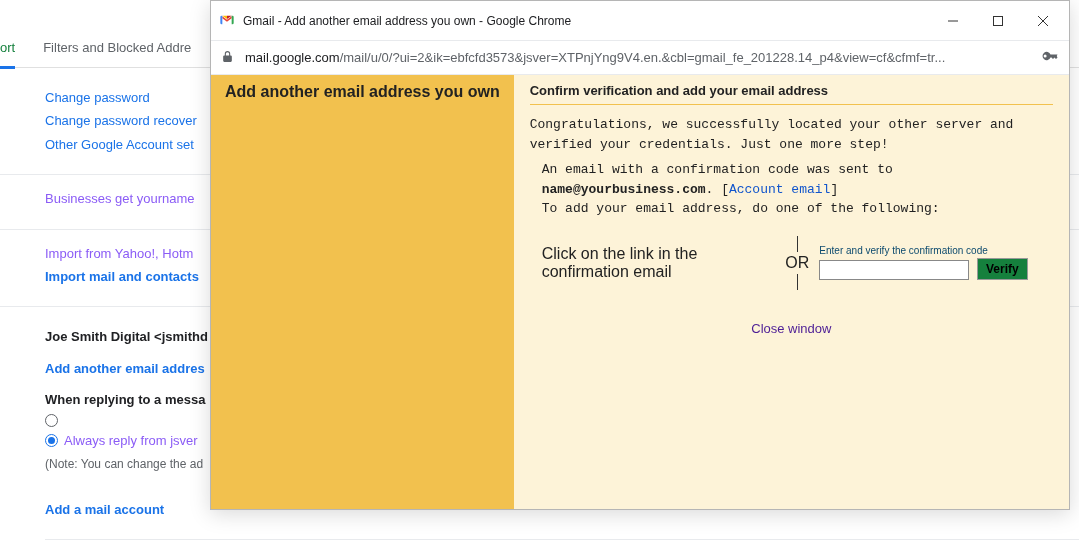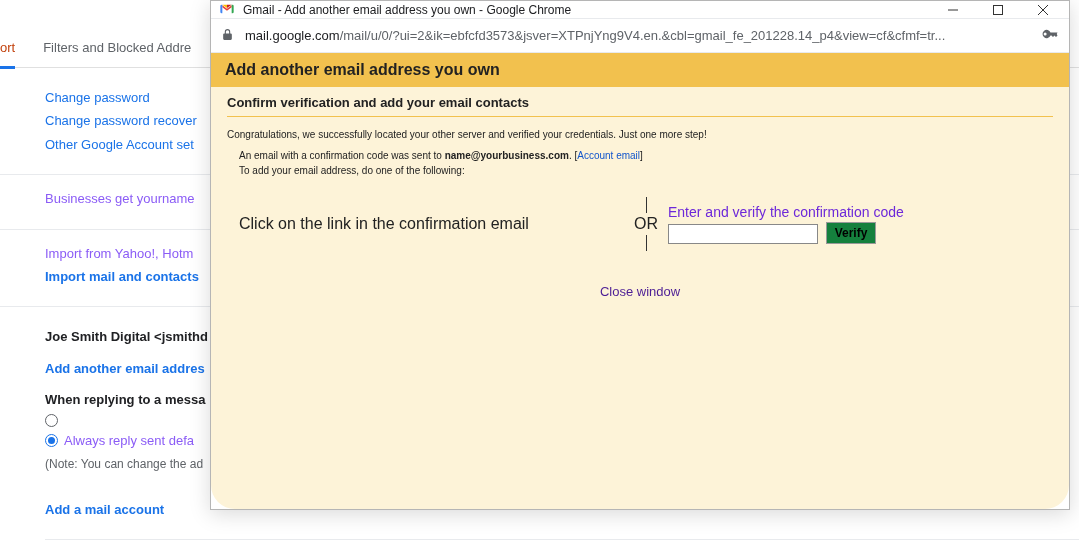--- a/index.html
+++ b/index.html
@@ -9,21 +9,21 @@
       font-size: 13px;
       background: #fff;
       width: 1079px;
       height: 555px;
       overflow: hidden;
       position: relative;
     }
     .bg-page { position: absolute; top: 0; left: 0; width: 1079px; height: 555px; padding-top: 40px; }
     .bg-tabs { display: flex; gap: 28px; padding-left: 0px; border-bottom: 1px solid #e0e0e0; padding-bottom: 12px; margin-bottom: 18px;}
     .bg-tab { color: #5f6368; font-size: 13px; }
-    .bg-tab.active { color: #c2410c; font-weight: 500; border-bottom: 3px solid #1a73e8; padding-bottom: 11px; margin-bottom: -14px;}
+    .bg-tab.active { color: #15803d; font-weight: 500; border-bottom: 3px solid #1a73e8; padding-bottom: 11px; margin-bottom: -14px;}
     .bg-section { padding-left: 45px; margin-bottom: 18px; line-height: 1.8; }
     .bg-link { color: #1a73e8; cursor: pointer; }
     .bg-link.bold { font-weight: 700; }
     .bg-text { color: #8b5cf6; }
     .bg-bold { font-weight: 700; color: #202124; }
     .bg-radio-row { display: flex; align-items: center; gap: 6px; margin: 2px 0; }
     .bg-radio { width: 13px; height: 13px; border-radius: 50%; border: 1px solid #5f6368; display:inline-block; position:relative; }
     .bg-radio.checked { border-color:#1a73e8; }
     .bg-radio.checked::after { content:''; position:absolute; top:2px; left:2px; width:7px; height:7px; background:#1a73e8; border-radius:50%; }
     .bg-note { color:#5f6368; font-size: 12px; }
@@ -33,47 +33,47 @@
       position: absolute;
       top: 0; left: 210px;
       width: 860px;
       height: 510px;
       background: #fff;
       border: 1px solid #b5b5b5;
       box-shadow: 0 4px 20px rgba(0,0,0,0.15);
       display: flex;
       flex-direction: column;
     }
-    .titlebar { height: 18px; background:#fff; display:flex; align-items:center; padding: 0 4px 0 8px; border-bottom: 1px solid #e8eaed; }
+    .titlebar { height: 40px; background:#fff; display:flex; align-items:center; padding: 0 4px 0 8px; border-bottom: 1px solid #e8eaed; }
     .title-icon { width:16px; height:16px; margin-right:8px; display:inline-flex; }
     .title-text { flex:1; font-size: 12px; color:#202124; }
     .win-controls { display:flex; }
     .win-btn { width:45px; height:28px; display:flex; align-items:center; justify-content:center; color:#5f6368; font-size:10px; }
     .addrbar { height: 34px; display:flex; align-items:center; padding: 0 10px; border-bottom:1px solid #e8eaed; gap: 10px; }
     .lock-icon { color:#5f6368; width:14px; font-size:13px; }
     .addr { flex:1; font-size:13px; color:#5f6368; white-space:nowrap; overflow:hidden; text-overflow:ellipsis; }
     .addr .dark { color:#202124; }
     .key-icon { color:#5f6368; font-size:14px; }
-    .content { flex:1; background:#fdf3d8; display:flex; flex-direction:column;border-radius:24px; }
+    .content { flex:1; background:#fdf3d8; display:flex; flex-direction:row; }
     .gold-header { background:#f2c14e; color:#222; font-weight:700; font-size:16px; padding: 8px 14px; }
     .content-inner { padding: 8px 16px 0 16px; flex:1; }
     .sub-heading { font-weight:700; color:#222; font-size:13px; padding: 0 0 6px 0; }
     .gold-hr { border-bottom: 1px solid #f2c14e; margin-bottom: 10px; }
-    .body-text { color:#222; font-size:10px; line-height: 1.5; }
+    .body-text { color:#222; font-size:13px; line-height: 1.5; font-family: Liberation Mono, monospace; }
     .body-text.indent { padding-left: 12px; margin-top: 6px; }
     .body-text strong { font-weight:700; }
     .body-text a { color:#1155cc; text-decoration:none; cursor:pointer; }
     .verify-row { display:flex; align-items:center; margin-top: 26px; }
     .left-cell { flex:1; padding-left: 12px; color:#222; font-size:16px;}
     .or-cell { width: 44px; text-align:center; color:#222; font-size:16px; position:relative; }
     .or-cell::before, .or-cell::after { content: ''; position:absolute; left:50%; width:1px; height:16px; background:#333; }
     .or-cell::before { top:-18px; }
     .or-cell::after { bottom:-18px; }
     .right-cell { flex:1; }
-    .right-label { color:#6d28d9; font-size:14px; margin-bottom:2px; }
+    .right-label { color:#0c4a6e; font-size:10px; margin-bottom:2px; }
     .code-input { width: 150px; height: 20px; border:1px solid #888; background:#fff; font-size:13px; padding: 0 3px; vertical-align:middle;}
     .verify-btn { height:22px; border:1px solid #999; background:#15803d; font-size:12px; padding: 0 8px; margin-left:4px; font-weight:700; cursor:pointer;}
     .close-link { display:block; text-align:center; color:#4c1d95; font-size:13px; margin-top: 40px; cursor:pointer;}
   </style>
 </head>
 <body>
 
 <div class="bg-page">
   <div class="bg-tabs">
     <span class="bg-tab active">ort</span>
@@ -94,21 +94,21 @@
   <div class="bg-divider"></div>
   <div class="bg-section" style="margin-top:18px;">
     <div class="bg-bold">Joe Smith Digital &lt;jsmithd</div>
     <div class="bg-link bold" style="margin-top:8px;">Add another email addres</div>
     <div class="bg-bold" style="margin-top:8px;">When replying to a messa</div>
     <div class="bg-radio-row">
       <span class="bg-radio"></span>
     </div>
     <div class="bg-radio-row">
       <span class="bg-radio checked"></span>
-      <span class="bg-text">Always reply sent defa</span>
+      <span class="bg-text">Always reply from jsver</span>
     </div>
     <div class="bg-note">(Note: You can change the ad</div>
     <div class="bg-link bold" style="margin-top:22px;">Add a mail account</div>
     <div class="bg-divider" style="margin-top:18px;"></div>
 
   </div>
 </div>
 
 <div class="chrome-window">
   <div class="titlebar">
@@ -150,21 +150,21 @@
     <span class="addr"><span class="dark">mail.google.com</span><span>/mail/u/0/?ui=2&amp;ik=ebfcfd3573&amp;jsver=XTPnjYng9V4.en.&amp;cbl=gmail_fe_201228.14_p4&amp;view=cf&amp;cfmf=tr...</span></span>
     <span class="key-icon">
       <svg width="18" height="18" viewBox="0 0 24 24">
           <path fill="#5f6368" d="M21 10h-8.35a5.5 5.5 0 100 4H14l2 2 2-2 2 2 2-2-1-2 1-2zm-15.5 4a2 2 0 110-4 2 2 0 010 4z"></path>
         </svg>
     </span>
   </div>
   <div class="content">
     <div class="gold-header">Add another email address you own</div>
     <div class="content-inner">
-      <div class="sub-heading">Confirm verification and add your email contacts</div>
+      <div class="sub-heading">Confirm verification and add your email address</div>
       <div class="gold-hr"></div>
       <div class="body-text">Congratulations, we successfully located your other server and verified your credentials. Just one more step!</div>
       <div class="body-text indent">
         <span>An email with a confirmation code was sent to </span><strong>name@yourbusiness.com</strong>. [<a>Account email</a>]
       </div>
       <div class="body-text indent" style="margin-top:0;">To add your email address, do one of the following:</div>
       <div class="verify-row">
         <div class="left-cell">Click on the link in the confirmation email</div>
         <div class="or-cell">OR</div>
         <div class="right-cell">

